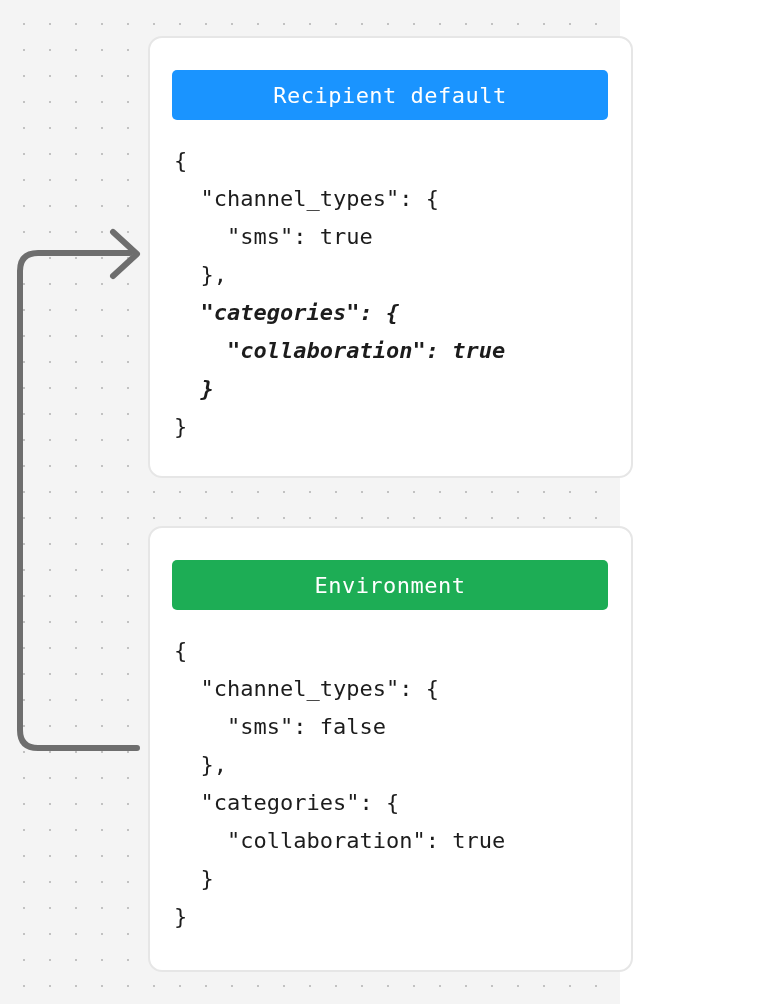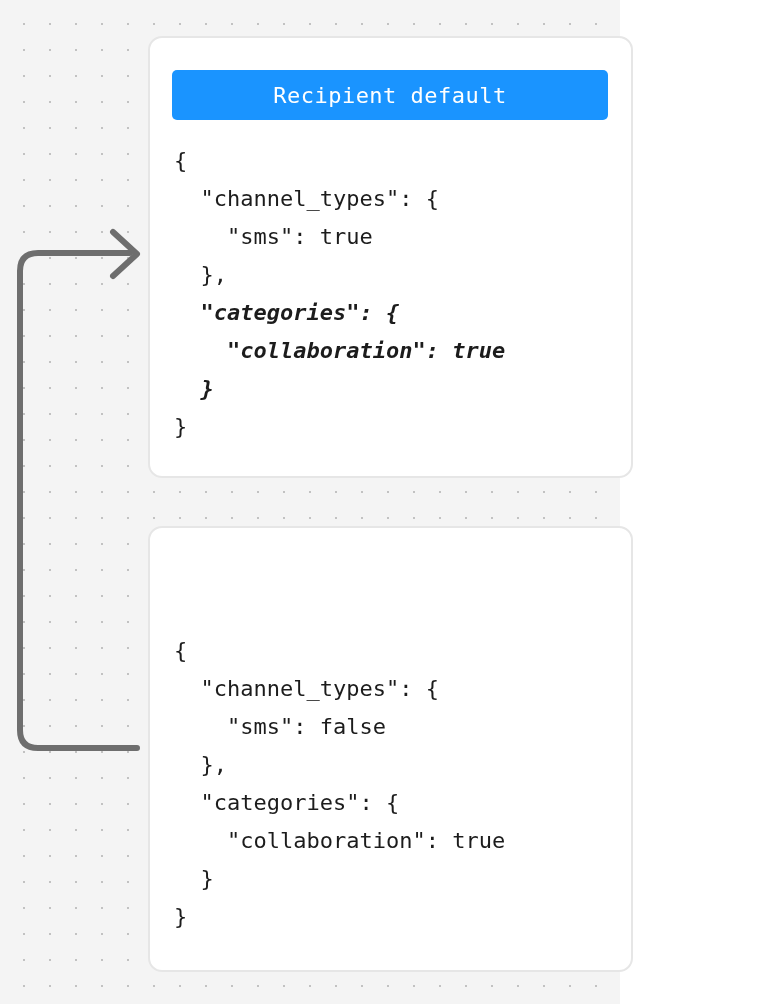--- a/index.html
+++ b/index.html
@@ -103,16 +103,19 @@
   </svg>
 
   <div class="card" id="card-recipient-default">
     <div class="card-header header-blue" style="background: rgb(26, 148, 255); color: rgb(255, 255, 255);">
       <span>Recipient default</span>
     </div>
     <div class="code-block" id="code-recipient-default"><span class="code-line">{</span><span class="code-line">  "channel_types": {</span><span class="code-line">    "sms": true</span><span class="code-line">  },</span><span class="code-line emph">  "categories": {</span><span class="code-line emph">    "collaboration": true</span><span class="code-line emph">  }</span><span class="code-line">}</span></div>
   </div>
 
   <div class="card" id="card-environment">
+    <div class="card-header header-green" style="background: rgb(29, 173, 85); color: rgb(255, 255, 255);">
+      <span>Environment</span>
+    </div>
     <div class="code-block" id="code-environment"><span class="code-line">{</span><span class="code-line">  "channel_types": {</span><span class="code-line">    "sms": false</span><span class="code-line">  },</span><span class="code-line">  "categories": {</span><span class="code-line">    "collaboration": true</span><span class="code-line">  }</span><span class="code-line">}</span></div>
   </div>
 
 </div>
 
 </body></html>

